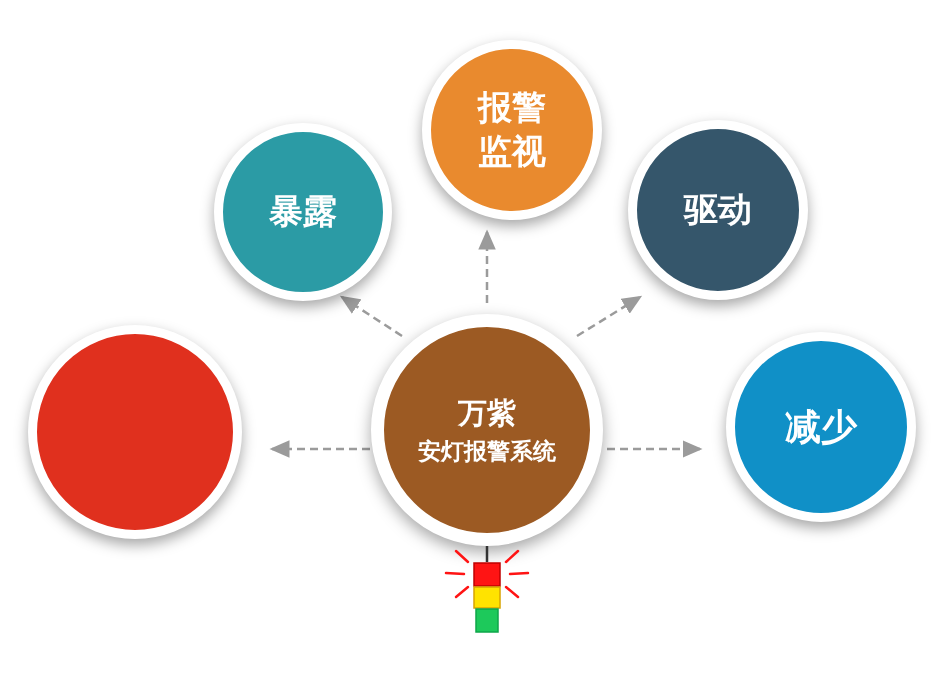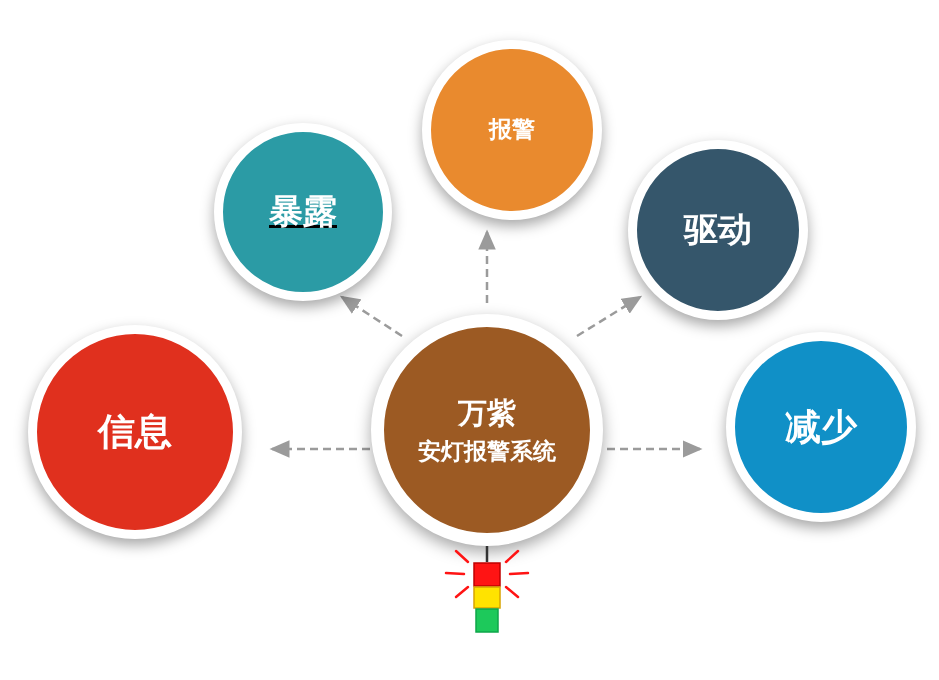--- a/index.html
+++ b/index.html
@@ -38,25 +38,25 @@
     justify-content: center;
   }
   .node .label {
     color: #ffffff;
     font-weight: bold;
     text-align: center;
     line-height: 1.28;
   }
   .n-red    { width: 196px; height: 196px; left: 28px;  top: 325px; }
   .n-red .label    { font-size: 37px; }
-  .n-teal   { width: 160px; height: 160px; left: 214px; top: 123px; text-decoration: underline; }
+  .n-teal   { width: 160px; height: 160px; left: 214px; top: 123px; }
   .n-teal .label   { font-size: 34px; }
   .n-orange { width: 162px; height: 162px; left: 422px; top: 40px; }
-  .n-orange .label { font-size: 23px; }
-  .n-slate  { width: 162px; height: 162px; left: 628px; top: 140px; }
+  .n-orange .label { font-size: 34px; }
+  .n-slate  { width: 162px; height: 162px; left: 628px; top: 120px; }
   .n-slate .label  { font-size: 34px; }
   .n-blue   { width: 172px; height: 172px; left: 726px; top: 332px; }
   .n-blue .label   { font-size: 36px; }
   
   .center-node {
     position: absolute;
     width: 206px; height: 206px;
     left: 371px; top: 314px;
     border-radius: 50%;
     border: 13px solid #ffffff;
@@ -95,33 +95,33 @@
     </defs>
     <line class="dash" x1="370" y1="449" x2="272" y2="449" marker-end="url(#arrowhead)" stroke="#9B9B9B"></line>
     <line class="dash" x1="402" y1="336" x2="342" y2="297" marker-end="url(#arrowhead)" stroke="#9B9B9B"></line>
     <line class="dash" x1="487" y1="303" x2="487" y2="232" marker-end="url(#arrowhead)" stroke="#9B9B9B"></line>
     <line class="dash" x1="577" y1="336" x2="640" y2="297" marker-end="url(#arrowhead)" stroke="#9B9B9B"></line>
     <line class="dash" x1="607" y1="449" x2="700" y2="449" marker-end="url(#arrowhead)" stroke="#9B9B9B"></line>
   </svg>
 
   <div class="node n-red" style="background-color: rgb(224, 48, 30);">
     <div class="label">
-      <div>信息</div>
     </div>
   </div>
 
   <div class="node n-teal" style="background-color: rgb(43, 155, 165);">
     <div class="label">
       <div>暴露</div>
     </div>
   </div>
 
   <div class="node n-orange" style="background-color: rgb(233, 138, 46);">
     <div class="label">
       <div>报警</div>
+      <div>监视</div>
     </div>
   </div>
 
   <div class="node n-slate" style="background-color: rgb(53, 86, 107);">
     <div class="label">
       <div>驱动</div>
     </div>
   </div>
 
   <div class="node n-blue" style="background-color: rgb(16, 144, 199);">

